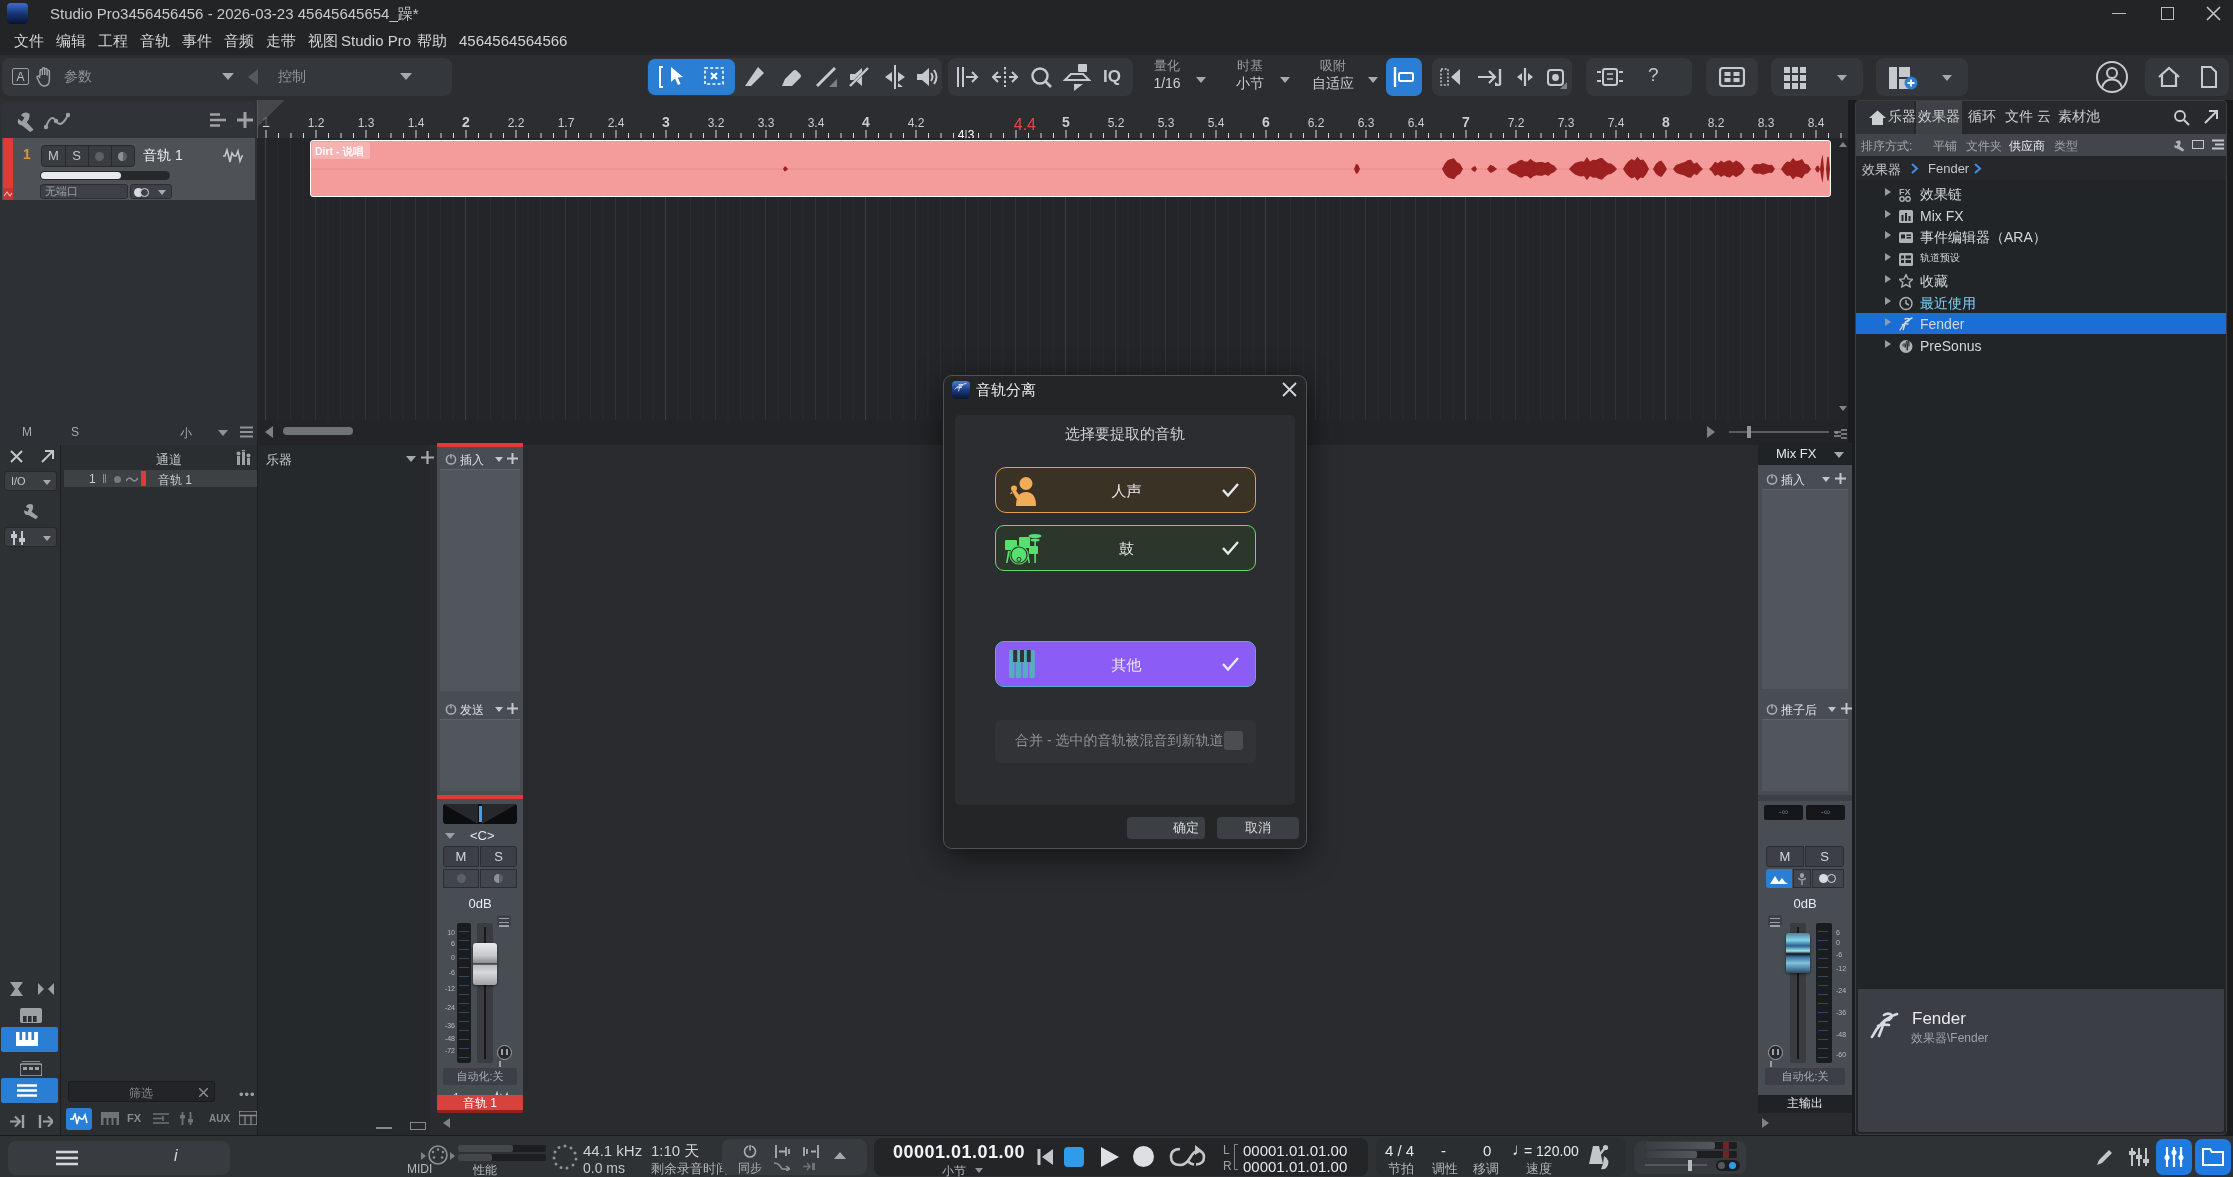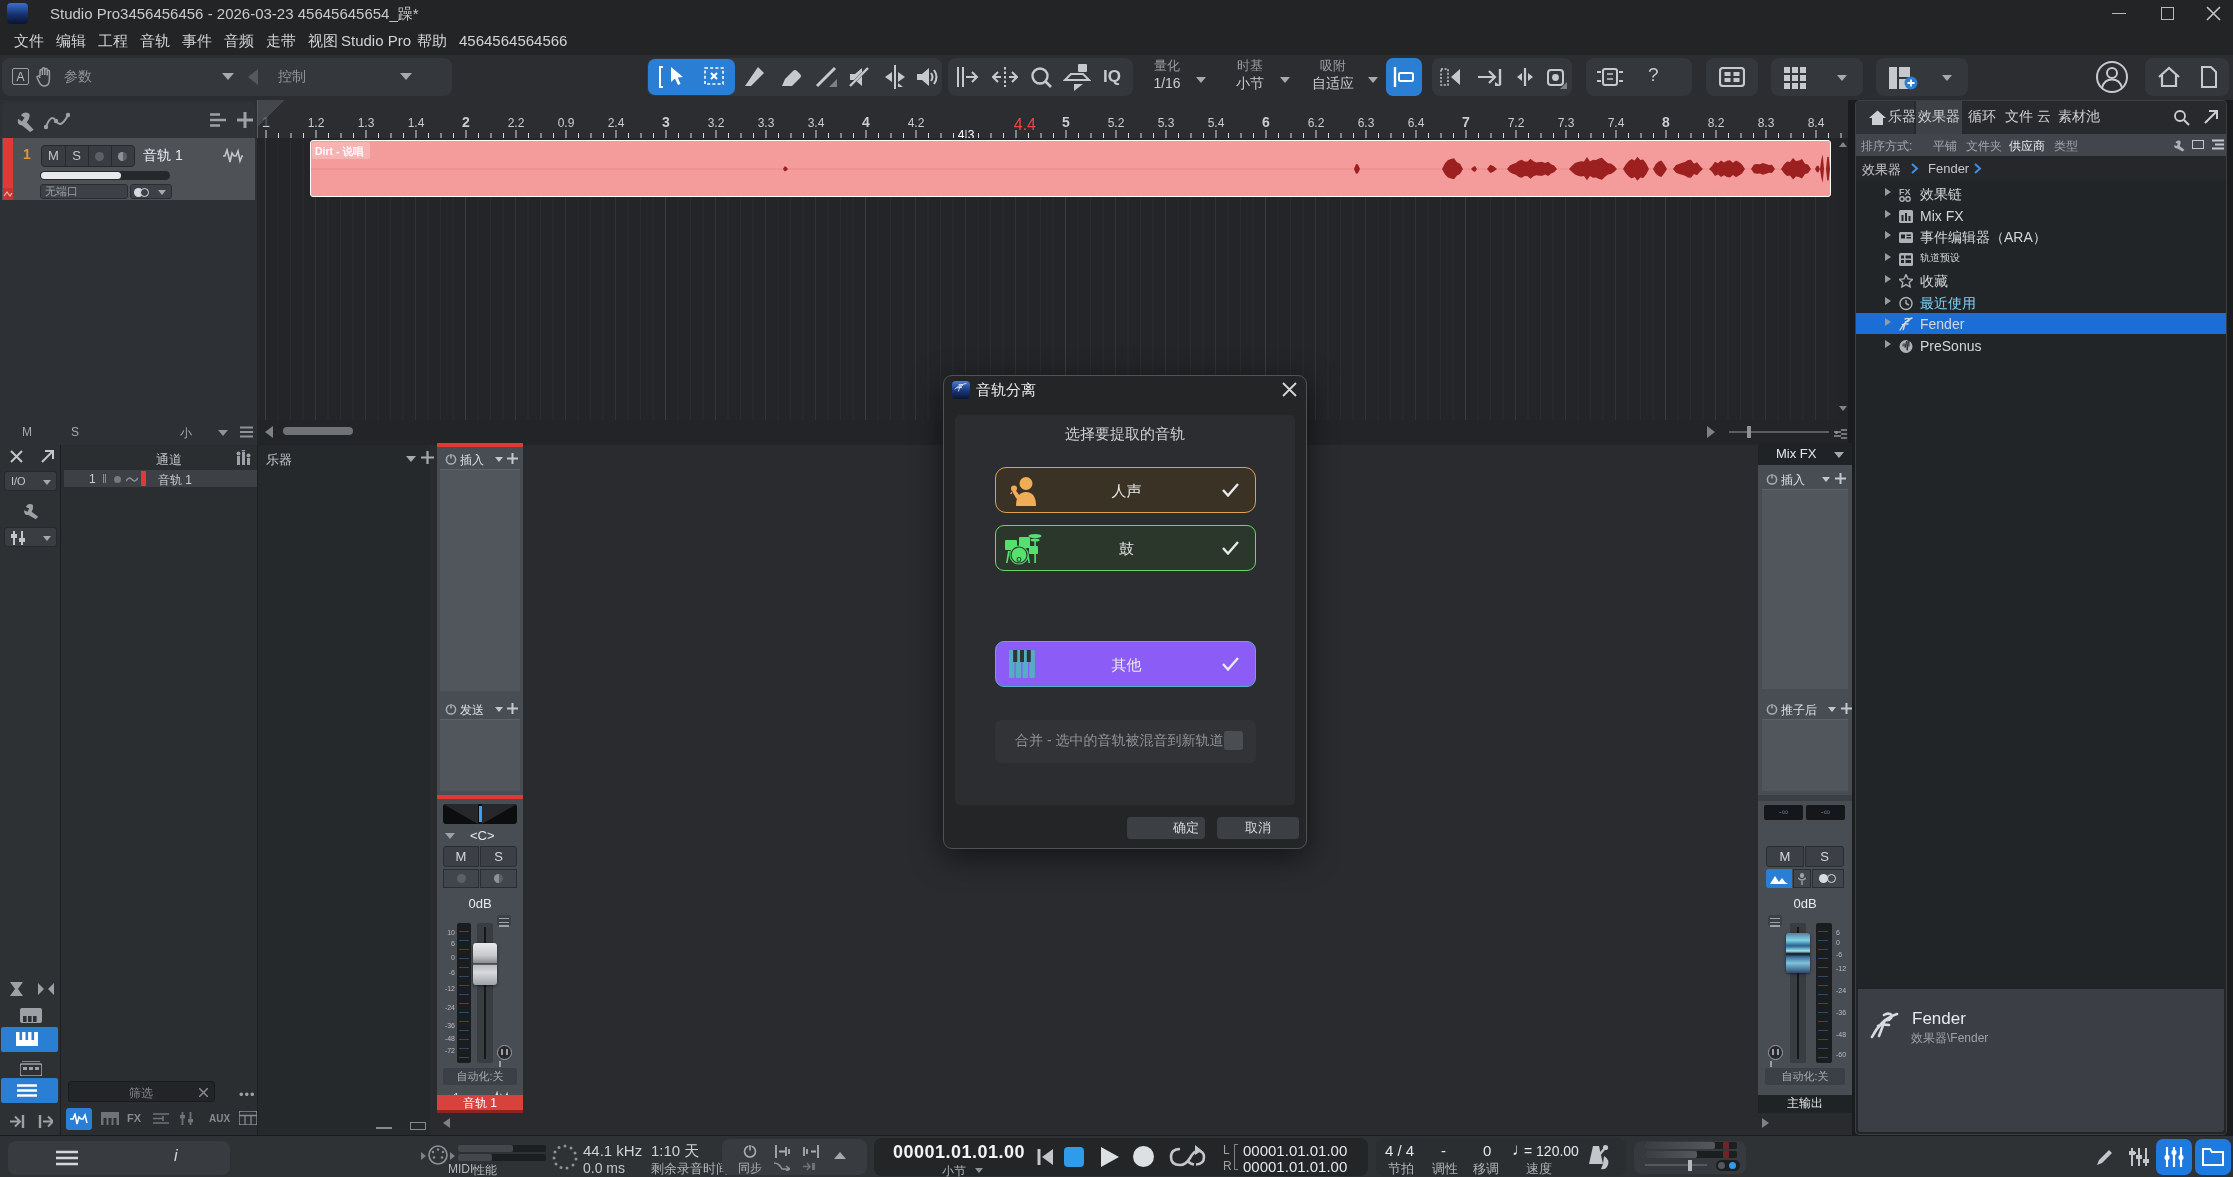--- a/index.html
+++ b/index.html
@@ -276,21 +276,21 @@
   </div>
 
   <div class="abs" style="left:257px;top:0;width:1591px;height:38px;background:#2b2d30;border-left:1px solid #55585c;" id="ruler">
         <div style="position:absolute;left:0;top:0;width:100%;height:100%;overflow:hidden;" id="rulerin">
           <div class="abs" style="left:-12px;top:14px;width:40px;text-align:center;font-size:14px;font-weight:bold;color:#c9ccd0;">1</div>
           <div class="abs" style="left:38px;top:16px;width:40px;text-align:center;font-size:12px;color:#c9ccd0;">1.2</div>
           <div class="abs" style="left:88px;top:16px;width:40px;text-align:center;font-size:12px;color:#c9ccd0;">1.3</div>
           <div class="abs" style="left:138px;top:16px;width:40px;text-align:center;font-size:12px;color:#c9ccd0;">1.4</div>
           <div class="abs" style="left:188px;top:14px;width:40px;text-align:center;font-size:14px;font-weight:bold;color:#c9ccd0;">2</div>
           <div class="abs" style="left:238px;top:16px;width:40px;text-align:center;font-size:12px;color:#c9ccd0;">2.2</div>
-          <div class="abs" style="left:288px;top:16px;width:40px;text-align:center;font-size:12px;color:#c9ccd0;">0.9</div>
+          <div class="abs" style="left:288px;top:16px;width:40px;text-align:center;font-size:12px;color:#c9ccd0;">1.7</div>
           <div class="abs" style="left:338px;top:16px;width:40px;text-align:center;font-size:12px;color:#c9ccd0;">2.4</div>
           <div class="abs" style="left:388px;top:14px;width:40px;text-align:center;font-size:14px;font-weight:bold;color:#c9ccd0;">3</div>
           <div class="abs" style="left:438px;top:16px;width:40px;text-align:center;font-size:12px;color:#c9ccd0;">3.2</div>
           <div class="abs" style="left:488px;top:16px;width:40px;text-align:center;font-size:12px;color:#c9ccd0;">3.3</div>
           <div class="abs" style="left:538px;top:16px;width:40px;text-align:center;font-size:12px;color:#c9ccd0;">3.4</div>
           <div class="abs" style="left:588px;top:14px;width:40px;text-align:center;font-size:14px;font-weight:bold;color:#c9ccd0;">4</div>
           <div class="abs" style="left:638px;top:16px;width:40px;text-align:center;font-size:12px;color:#c9ccd0;">4.2</div>
           <div class="abs" style="left:688px;top:28px;width:40px;text-align:center;font-size:12px;color:#ffffff;">4.3</div>
           <div class="abs" style="left:738px;top:16px;width:40px;text-align:right;font-size:16px;color:#ef4444;">4.4</div>
           <div class="abs" style="left:788px;top:14px;width:40px;text-align:center;font-size:14px;font-weight:bold;color:#c9ccd0;">5</div>
@@ -1068,21 +1068,21 @@
   <div class="abs" style="left:421px;top:16px;border-top:4px solid transparent;border-bottom:4px solid transparent;border-left:5px solid #7e8185;"></div>
   <svg class="ic" style="left:428px;top:9px;" width="20" height="20" viewBox="0 0 20 20">
     <circle cx="10" cy="10" r="9" fill="none" stroke="#8e9195" stroke-width="1.6"></circle>
     <circle cx="10" cy="4.5" r="1.2" fill="#8e9195"></circle>
         <circle cx="5" cy="7" r="1.2" fill="#8e9195"></circle>
         <circle cx="15" cy="7" r="1.2" fill="#8e9195"></circle>
         <circle cx="6" cy="12.5" r="1.2" fill="#8e9195"></circle>
         <circle cx="14" cy="12.5" r="1.2" fill="#8e9195"></circle>
   </svg>
   <div class="abs" style="left:450px;top:16px;border-top:4px solid transparent;border-bottom:4px solid transparent;border-left:5px solid #7e8185;"></div>
-  <div class="abs" style="left:448px;top:26px;font-size:12px;">MIDI</div>
+  <div class="abs" style="left:407px;top:26px;font-size:12px;">MIDI</div>
   <div class="abs" style="left:458px;top:9px;width:88px;height:7px;background:#1d1e20;border-radius:2px;">
         <div style="width:55px;height:7px;background:#44474b;border-radius:2px;"></div>
       </div>
   <div class="abs" style="left:458px;top:18px;width:88px;height:7px;background:#1d1e20;border-radius:2px;">
         <div style="width:34px;height:7px;background:#44474b;border-radius:2px;"></div>
       </div>
   <div class="abs" style="left:473px;top:26px;font-size:12px;">性能</div>
 
   <svg class="ic" style="left:551px;top:7px;" width="28" height="28" viewBox="0 0 28 28">
     <g fill="#8e9195">

